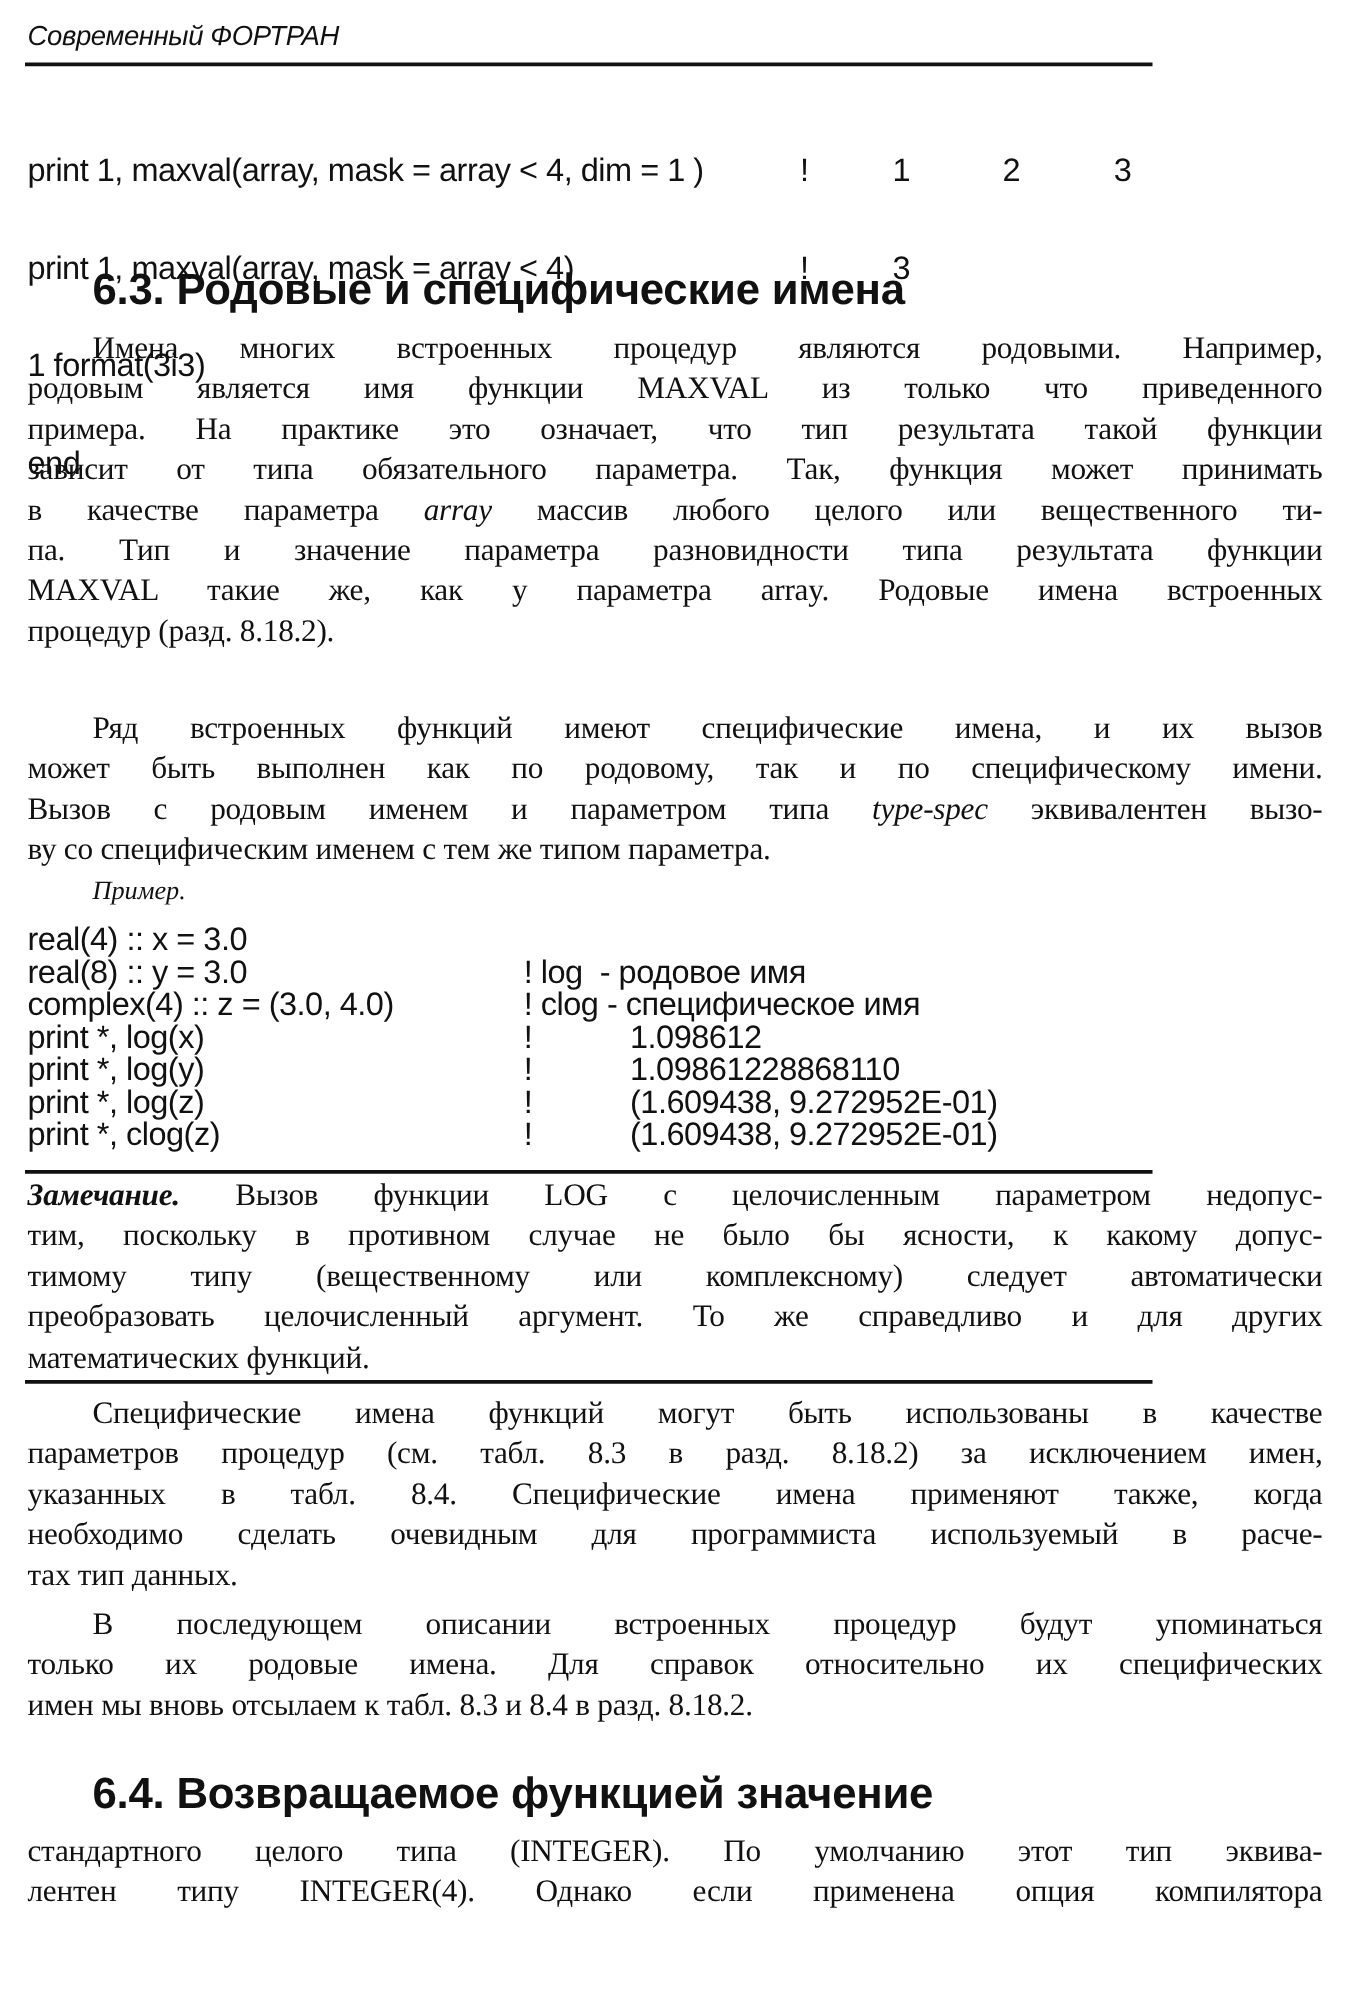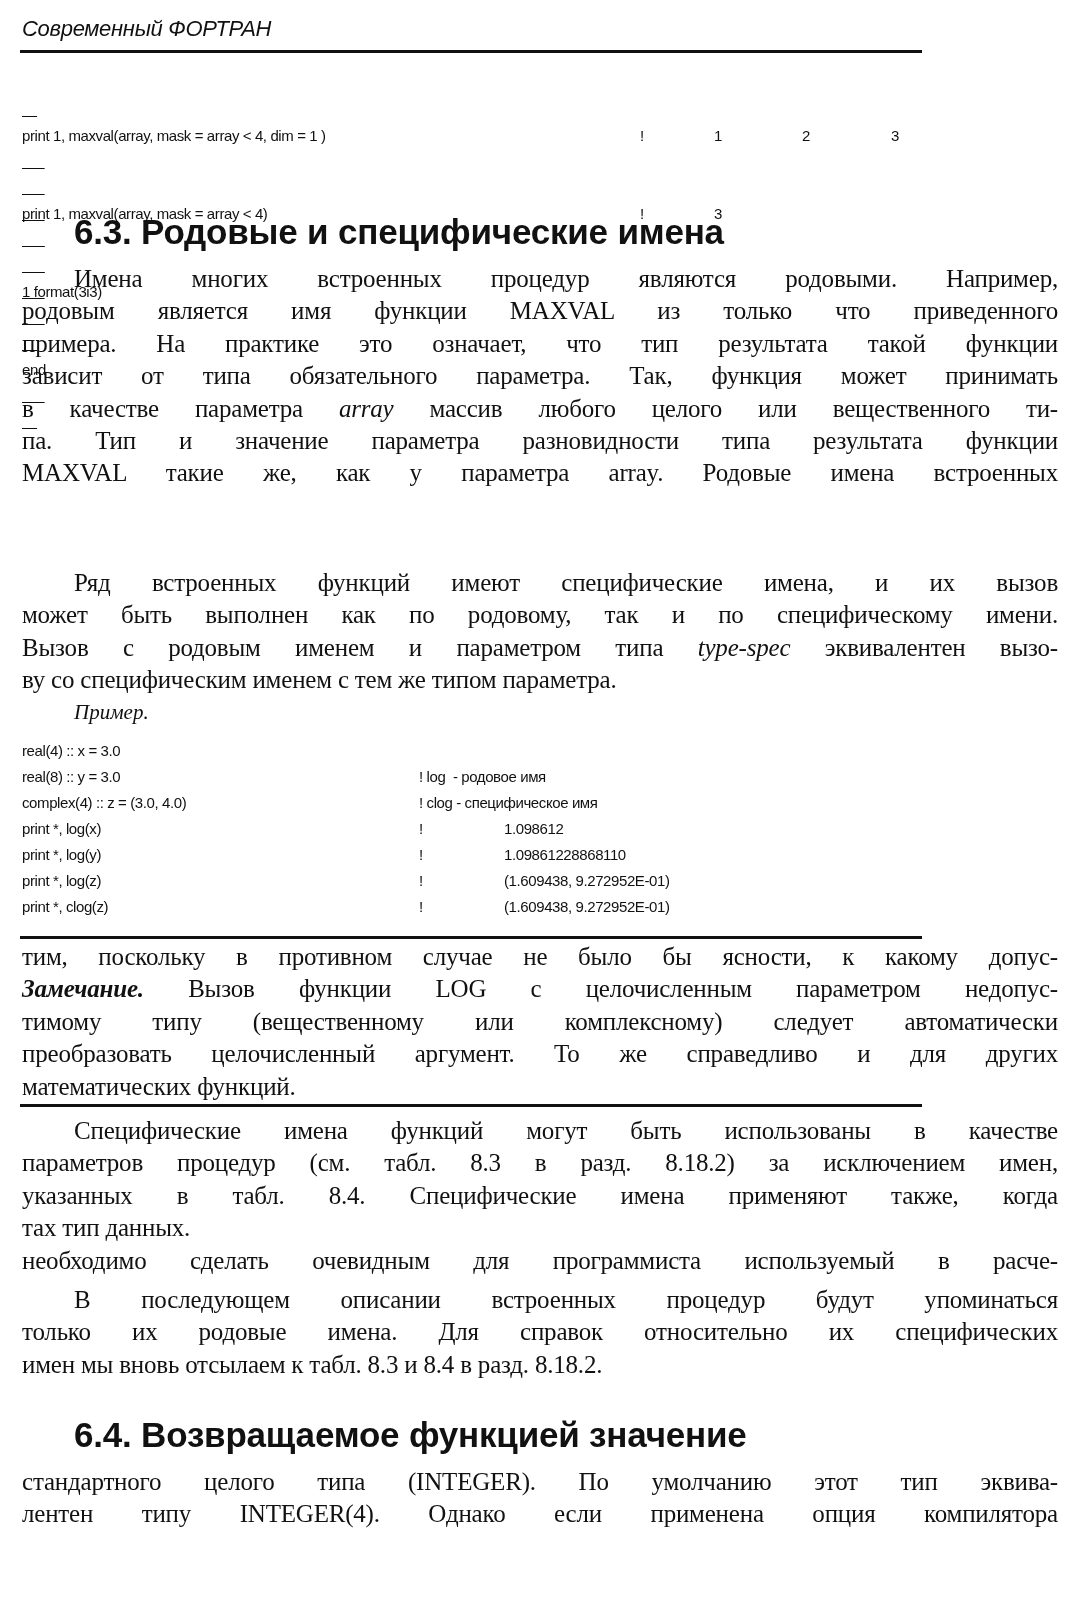--- a/index.html
+++ b/index.html
@@ -11,21 +11,21 @@
   .page { position: absolute; left: 0; top: 0; width: 944px; height: 1600px; border-radius: 10px; }
   .running-head {
     position: absolute; left: 22px; top: 16px;
     font-family: "Liberation Sans", sans-serif; font-style: italic;
     font-size: 22px; letter-spacing: -0.3px;
   }
   .rule { position: absolute; left: 20px; right: 22px; height: 3px; background: #111; }
   .code {
     position: absolute; left: 22px;
     font-family: "Liberation Sans", sans-serif;
-    font-size: 15px; line-height: 26px; letter-spacing: -0.4px; white-space: pre; text-decoration: underline;
+    font-size: 26px; line-height: 26px; letter-spacing: -0.4px; white-space: pre;
   }
   .code .row { position: relative; height: 26px; }
   .code .col { position: absolute; top: 0; }
   .heading {
     position: absolute; left: 74px;
     font-family: "Liberation Sans", sans-serif; font-weight: bold;
     font-size: 35px; letter-spacing: -0.2px;
   }
   .para {
     position: absolute; left: 22px; width: 1036px;
@@ -74,51 +74,52 @@
   <div class="heading" style="top:212px">6.3. Родовые и специфические имена</div>
 
   <div class="para" style="top:263px">
     <span class="ln indent">Имена многих встроенных процедур являются родовыми. Например,</span>
     <span class="ln">родовым является имя функции MAXVAL из только что приведенного</span>
     <span class="ln">примера. На практике это означает, что тип результата такой функции</span>
     <span class="ln">зависит от типа обязательного параметра. Так, функция может принимать</span>
     <span class="ln"><span>в качестве параметра </span><em>array</em><span> массив любого целого или вещественного ти-</span></span>
     <span class="ln">па. Тип и значение параметра разновидности типа результата функции</span>
     <span class="ln">MAXVAL такие же, как у параметра array. Родовые имена встроенных</span>
+    <span class="ln last">процедур (разд. 8.18.2).</span>
   </div>
 
   <div class="para" style="top:567px">
     <span class="ln indent">Ряд встроенных функций имеют специфические имена, и их вызов</span>
     <span class="ln">может быть выполнен как по родовому, так и по специфическому имени.</span>
     <span class="ln"><span>Вызов с родовым именем и параметром типа </span><em>type-spec</em><span> эквивалентен вызо-</span></span>
     <span class="ln last">ву со специфическим именем с тем же типом параметра.</span>
   </div>
 
   <div class="example-label">Пример.</div>
 
   <div class="code" style="top:738px; width:1040px" id="example-code"><div class="row"><span class="col" style="left: 0px;">real(4) :: x = 3.0</span></div><div class="row"><span class="col" style="left: 0px;">real(8) :: y = 3.0</span><span class="col" style="left: 397px;">! log  - родовое имя</span></div><div class="row"><span class="col" style="left: 0px;">complex(4) :: z = (3.0, 4.0)</span><span class="col" style="left: 397px;">! clog - специфическое имя</span></div><div class="row"><span class="col" style="left: 0px;">print *, log(x)</span><span class="col" style="left: 397px;">!</span><span class="col" style="left: 482px;">1.098612</span></div><div class="row"><span class="col" style="left: 0px;">print *, log(y)</span><span class="col" style="left: 397px;">!</span><span class="col" style="left: 482px;">1.09861228868110</span></div><div class="row"><span class="col" style="left: 0px;">print *, log(z)</span><span class="col" style="left: 397px;">!</span><span class="col" style="left: 482px;">(1.609438, 9.272952E-01)</span></div><div class="row"><span class="col" style="left: 0px;">print *, clog(z)</span><span class="col" style="left: 397px;">!</span><span class="col" style="left: 482px;">(1.609438, 9.272952E-01)</span></div></div>
 
   <div class="rule" style="top:936px"></div>
 
   <div class="para" style="top:941px">
+    <span class="ln"><b class="note">Замечание.</b><span> Вызов функции LOG с целочисленным параметром недопус-</span></span>
     <span class="ln">тим, поскольку в противном случае не было бы ясности, к какому допус-</span>
-    <span class="ln"><b class="note">Замечание.</b><span> Вызов функции LOG с целочисленным параметром недопус-</span></span>
     <span class="ln">тимому типу (вещественному или комплексному) следует автоматически</span>
     <span class="ln">преобразовать целочисленный аргумент. То же справедливо и для других</span>
     <span class="ln last">математических функций.</span>
   </div>
 
   <div class="rule" style="top:1104px"></div>
 
   <div class="para" style="top:1115px">
     <span class="ln indent">Специфические имена функций могут быть использованы в качестве</span>
     <span class="ln">параметров процедур (см. табл. 8.3 в разд. 8.18.2) за исключением имен,</span>
     <span class="ln">указанных в табл. 8.4. Специфические имена применяют также, когда</span>
+    <span class="ln">необходимо сделать очевидным для программиста используемый в расче-</span>
     <span class="ln last">тах тип данных.</span>
-    <span class="ln">необходимо сделать очевидным для программиста используемый в расче-</span>
   </div>
 
   <div class="para" style="top:1284px">
     <span class="ln indent">В последующем описании встроенных процедур будут упоминаться</span>
     <span class="ln">только их родовые имена. Для справок относительно их специфических</span>
     <span class="ln last">имен мы вновь отсылаем к табл. 8.3 и 8.4 в разд. 8.18.2.</span>
   </div>
 
   <div class="heading" style="top:1415px">6.4. Возвращаемое функцией значение</div>
 

